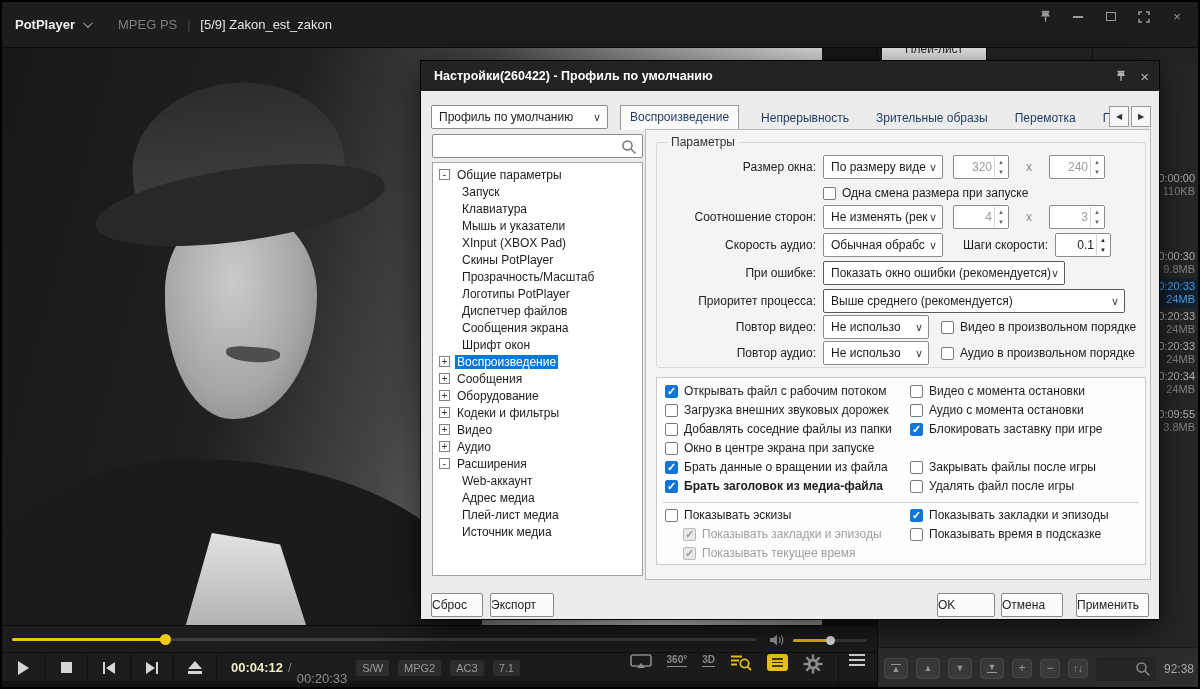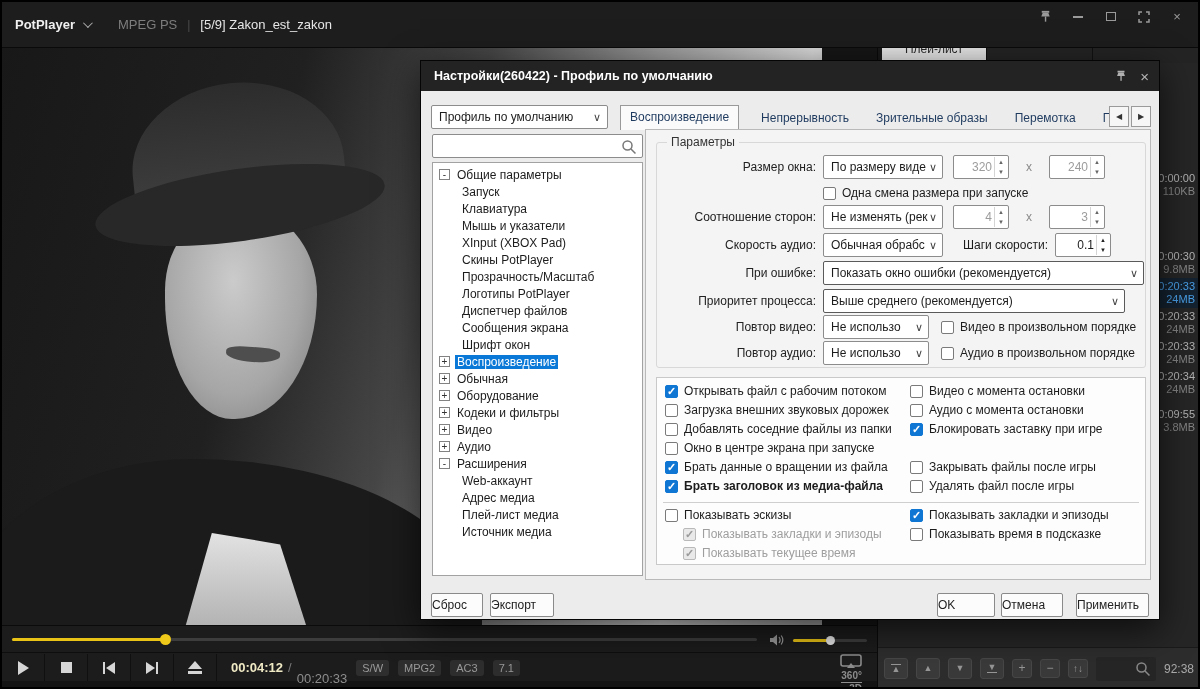--- a/index.html
+++ b/index.html
@@ -50,21 +50,21 @@
   .tri-r-s { width:0; height:0; border-left:9px solid #d6d6d6; border-top:6px solid transparent; border-bottom:6px solid transparent; }
   .vbar { width:2.5px; height:12px; background:#d6d6d6; }
   .eject { display:flex; flex-direction:column; align-items:center; gap:2px; }
   .tri-up { width:0; height:0; border-bottom:8px solid #d6d6d6; border-left:7px solid transparent; border-right:7px solid transparent; }
   .hbar { width:14px; height:2.5px; background:#d6d6d6; }
   .timebox { display:flex; align-items:center; margin-left:14px; font-size:13px; white-space:nowrap; }
   .t-cur { color:#efe9c4; font-weight:bold; }
   .t-sep { color:#7a7a7a; margin:0 5px; }
   .t-tot { color:#8d8d8d;margin-top:22px; }
   .badge { margin-left:9px; background:#2e2e2e; color:#9a9a9a; font-size:11px; padding:2px 6px; border-radius:3px; }
-  .rt-icons { position:absolute; right:0; top:28px; bottom:0; display:flex; align-items:flex-end;flex-direction:column; }
+  .rt-icons { position:absolute; right:0; top:28px; bottom:0; display:flex; align-items:flex-start; }
   .ricon { margin-right:15px; display:flex; align-items:center; justify-content:center; color:#8d8d8d; }
   .lbl-ico { font-size:10px; color:#8d8d8d; border-bottom:1px solid #8d8d8d; padding-bottom:1px; font-weight:bold; }
   .docbtn { width:21px; height:17px; background:#e9c315; border-radius:3px; display:flex; flex-direction:column; justify-content:center; gap:2px; align-items:center; }
   .docbtn i { display:block; width:11px; height:1.8px; background:#3a3a00; }
   .vsep { width:1px; height:36px; background:#0e0e0e; margin-right:10px; }
   .burger { display:flex; flex-direction:column; gap:3px; margin-right:12px; }
   .burger i { width:16px; height:2px; background:#cfcfcf; }
 
   
   .playlist { position:absolute; left:875px; top:29px; width:323px; height:658px; background:#232323; z-index:10; border-left:1px solid #0a0a0a; }
@@ -425,21 +425,21 @@
         </div>
       <div class="trow l1">
           <span class="tlabel">Шрифт окон</span>
         </div>
       <div class="trow l0 sel">
           <span class="tg">+</span>
           <span class="tlabel">Воспроизведение</span>
         </div>
       <div class="trow l0">
           <span class="tg">+</span>
-          <span class="tlabel">Обычная</span>
+          <span class="tlabel">Сообщения</span>
         </div>
       <div class="trow l0">
           <span class="tg">+</span>
           <span class="tlabel">Оборудование</span>
         </div>
       <div class="trow l0">
           <span class="tg">+</span>
           <span class="tlabel">Кодеки и фильтры</span>
         </div>
       <div class="trow l0">
@@ -545,21 +545,21 @@
               <span class="val">0.1</span>
               <span class="ud">
                 <span>▲</span>
                 <span>▼</span>
               </span>
             </span>
         </div>
 
         <div class="frow" style="top:118px">
           <span class="flabel">При ошибке:</span>
-          <span class="combo2 dark" style="width:321px"><span>Показать окно ошибки (рекомендуется)</span><span class="car">∨</span></span>
+          <span class="combo2 dark" style="width:242px"><span>Показать окно ошибки (рекомендуется)</span><span class="car">∨</span></span>
         </div>
 
         <div class="frow" style="top:146px">
           <span class="flabel">Приоритет процесса:</span>
           <span class="combo2 dark" style="width:302px"><span>Выше среднего (рекомендуется)</span><span class="car">∨</span></span>
         </div>
 
         <div class="frow" style="top:172px">
           <span class="flabel">Повтор видео:</span>
           <span class="combo2" style="width:106px"><span>Не использо</span><span class="car">∨</span></span>

